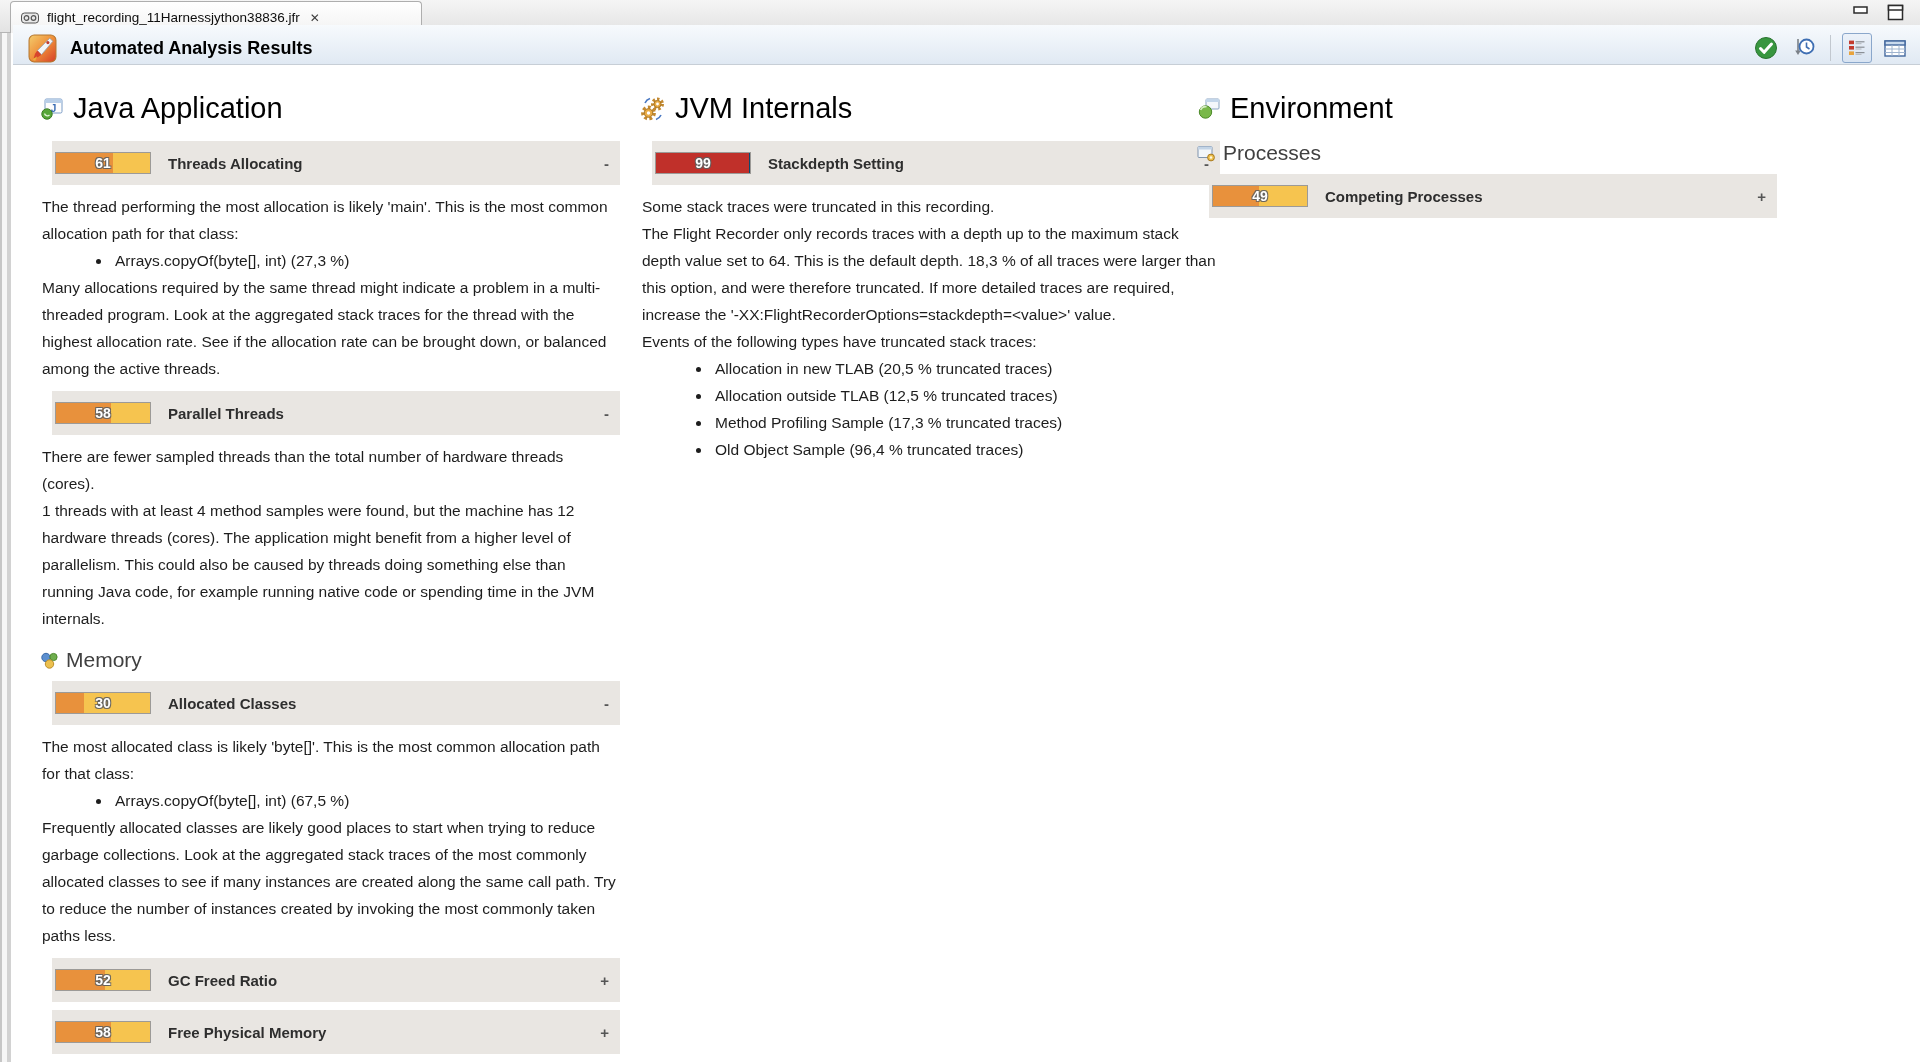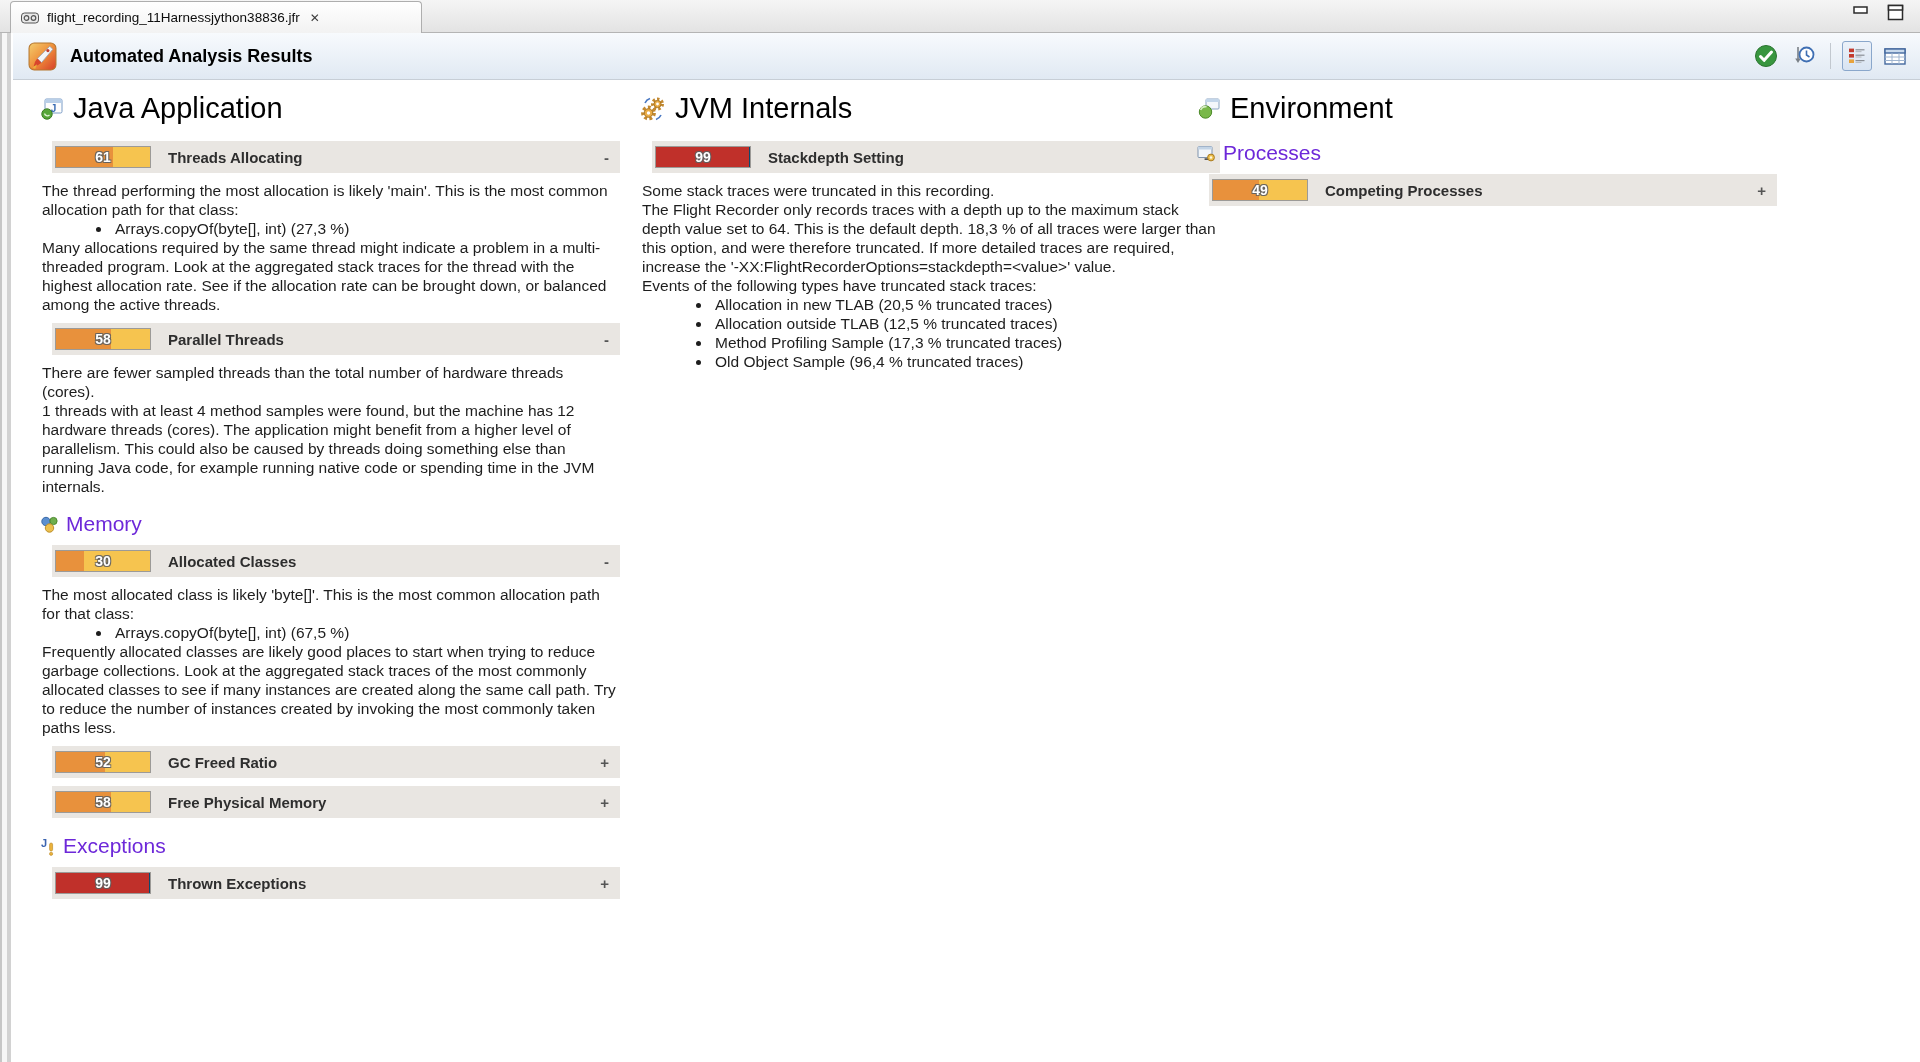--- a/index.html
+++ b/index.html
@@ -24,21 +24,21 @@
     background:linear-gradient(#ffffff,#f2f2f2);
     border:1px solid #aeaeae; border-bottom:none; border-radius:4px 4px 0 0;
     display:flex; align-items:center; gap:8px; padding:8px 10px;
   }
   .tab-title { font-size:13.5px; color:#0d0d0d; white-space:nowrap; }
   .tab-close { font-size:12px; color:#3c3c3c; margin-left:2px; cursor:pointer; }
   .win-controls { position:absolute; right:16px; top:4px; display:flex; gap:18px; align-items:flex-start; }
   .win-controls span { display:inline-flex; cursor:pointer; }
 
   .header {
-    position:absolute; left:13px; top:33px; right:0; height:47px;
+    position:absolute; left:13px; top:25px; right:0; height:40px;
     background:linear-gradient(#f7fafd,#e0e9f3);
     border-bottom:1px solid #c7ced6;
   }
   .header-icon { position:absolute; left:15px; top:9px; }
   .header-title { position:absolute; left:57px; top:13px; font-size:18px; font-weight:bold; color:#000; }
   .toolbar { position:absolute; right:10px; top:7px; display:flex; align-items:center; gap:8px; height:32px; }
   .tool-btn { width:30px; height:30px; display:flex; align-items:center; justify-content:center; border-radius:3px; border:1px solid transparent; cursor:pointer; }
   .tool-btn.selected { border:1px solid #8aa7cb; background:linear-gradient(#ecf2f9,#d8e4f2); }
   .toolbar-sep { width:1px; height:26px; background:#c2c8cf; margin:0 3px; }
 
@@ -46,44 +46,44 @@
   .content { position:absolute; left:13px; top:80px; right:0; bottom:0; background:#fff; }
   .col { position:absolute; top:0; width:580px; }
   .col-1 { left:27px; } .col-2 { left:627px; } .col-3 { left:1184px; }
 
   .col-heading {
     display:flex; align-items:center; gap:9px;
     margin:12px 0 16px 0; font-size:29px; font-weight:400; color:#000;
   }
   .sub-heading {
     display:flex; align-items:center; gap:7px;
-    margin:16px 0 9px 0; font-size:21px; font-weight:400; color:#6d28d9;
+    margin:16px 0 9px 0; font-size:21px; font-weight:400; color:#404040;
   }
 
   .score-row {
-    display:flex; align-items:center; height:32px;
+    display:flex; align-items:center; height:44px;
     background:#e9e6e2; margin:3px 0 8px 12px; padding:0 8px 0 3px;
   }
   .score-bar {
     position:relative; width:96px; height:22px; flex:0 0 auto;
     background:#f6c44f; border:1px solid #9c9a97;
   }
   .score-bar.error { background:#0c4a6e; }
   .score-fill { position:absolute; left:0; top:0; bottom:0; width:0; background:#e8913c; }
   .score-fill.error { background:#c0302a; }
   .score-num {
     position:absolute; left:0; right:0; top:2px; text-align:center;
     font-size:14px; font-weight:bold; color:#fff;
     text-shadow:-1px -1px 0 rgba(95,95,95,.85), 1px -1px 0 rgba(95,95,95,.85),
                 -1px 1px 0 rgba(95,95,95,.85), 1px 1px 0 rgba(95,95,95,.85);
   }
   .row-label { margin-left:17px; font-size:15px; font-weight:bold; color:#2e2e2e; flex:1; white-space:nowrap; }
   .row-toggle { font-size:15px; font-weight:bold; color:#555; padding:0 3px; cursor:pointer; }
 
-  .rule-body { margin:0 0 9px 2px; font-size:15.5px; line-height:19px; color:#1d1d1d; width:578px; }
+  .rule-body { margin:0 0 9px 2px; font-size:15.5px; line-height:27px; color:#1d1d1d; width:578px; }
   .rule-body p { margin:0; }
   .rule-body ul { margin:0; padding-left:70px; }
   .rule-body li { padding-left:3px; }
 
   .icon { display:inline-flex; flex:0 0 auto; }
 </style>
 </head>
 <body>
 
 <div class="tabbar">

